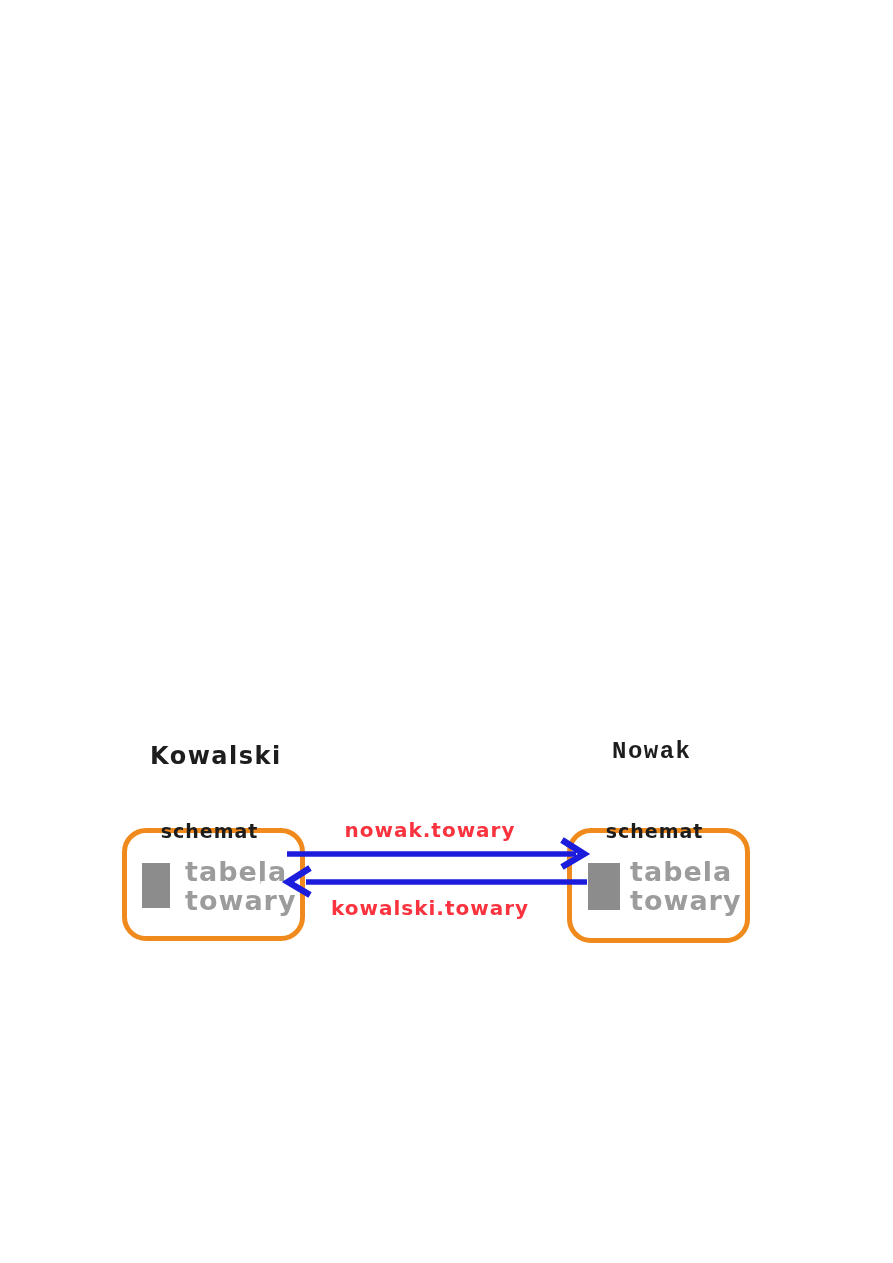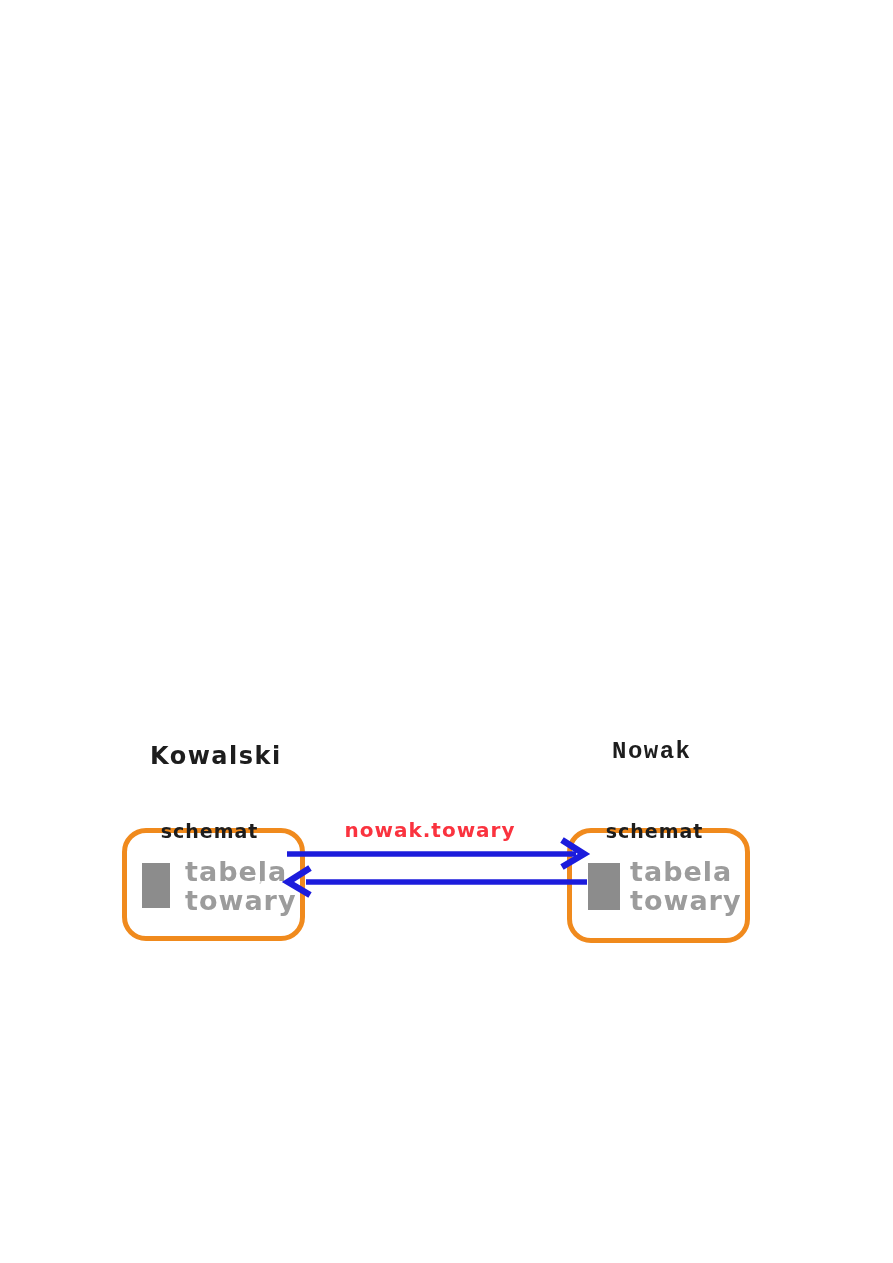--- a/index.html
+++ b/index.html
@@ -127,14 +127,15 @@
       <polyline points="562,840 584,854 562,867" stroke-width="6.5"></polyline>
     </g>
     <g stroke="var(--arrow, #1c1cdc)" fill="none">
       <line x1="306" y1="882" x2="587" y2="882" stroke-width="5.5"></line>
       <polyline points="310,868 288,882 310,895" stroke-width="6.5"></polyline>
     </g>
   </svg>
 
   <div class="arrow-label top">nowak.towary</div>
 
+  <div class="arrow-label bottom">kowalski.towary</div>
 
 </div>
 
 </body></html>

